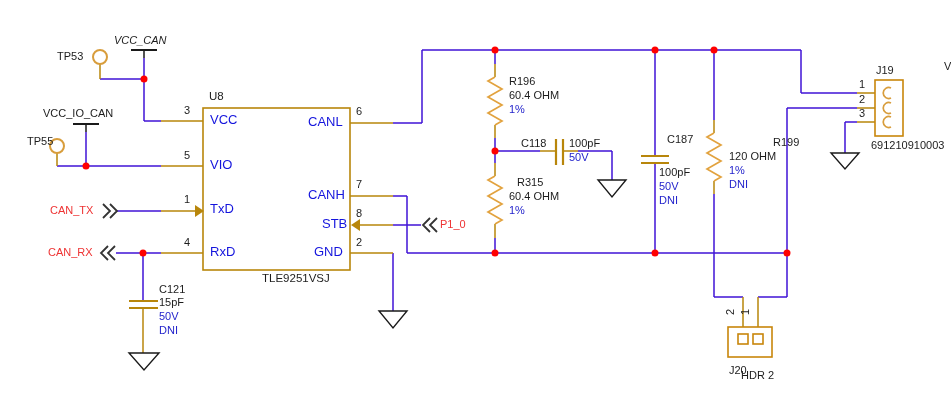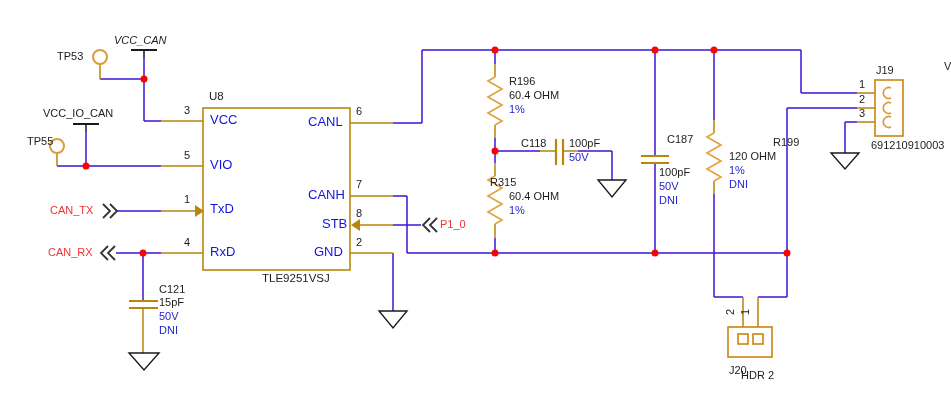--- a/index.html
+++ b/index.html
@@ -152,21 +152,21 @@
 <span class="lbl pin" style="left:210px;top:246px;text-align:right;">RxD</span>
 <span class="lbl pin" style="left:308px;top:116px;">CANL</span>
 <span class="lbl pin" style="left:308px;top:189px;">CANH</span>
 <span class="lbl pin" style="left:322px;top:218px;">STB</span>
 <span class="lbl pin" style="left:314px;top:246px;">GND</span>
 
 <span class="lbl blk" style="left:509px;top:75px;">R196</span>
 <span class="lbl blk" style="left:509px;top:89px;">60.4 OHM</span>
 <span class="lbl blu" style="left:509px;top:103px;">1%</span>
 
-<span class="lbl blk" style="left:490px;top:176px;">R315</span>
+<span class="lbl blk" style="left:517px;top:176px;">R315</span>
 <span class="lbl blk" style="left:509px;top:190px;">60.4 OHM</span>
 <span class="lbl blu" style="left:509px;top:204px;">1%</span>
 
 <span class="lbl blk" style="left:521px;top:137px;">C118</span>
 <span class="lbl blk" style="left:569px;top:137px;">100pF</span>
 <span class="lbl blu" style="left:569px;top:151px;">50V</span>
 
 <span class="lbl blk" style="left:667px;top:133px;">C187</span>
 <span class="lbl blk" style="left:659px;top:166px;">100pF</span>
 <span class="lbl blu" style="left:659px;top:180px;">50V</span>

